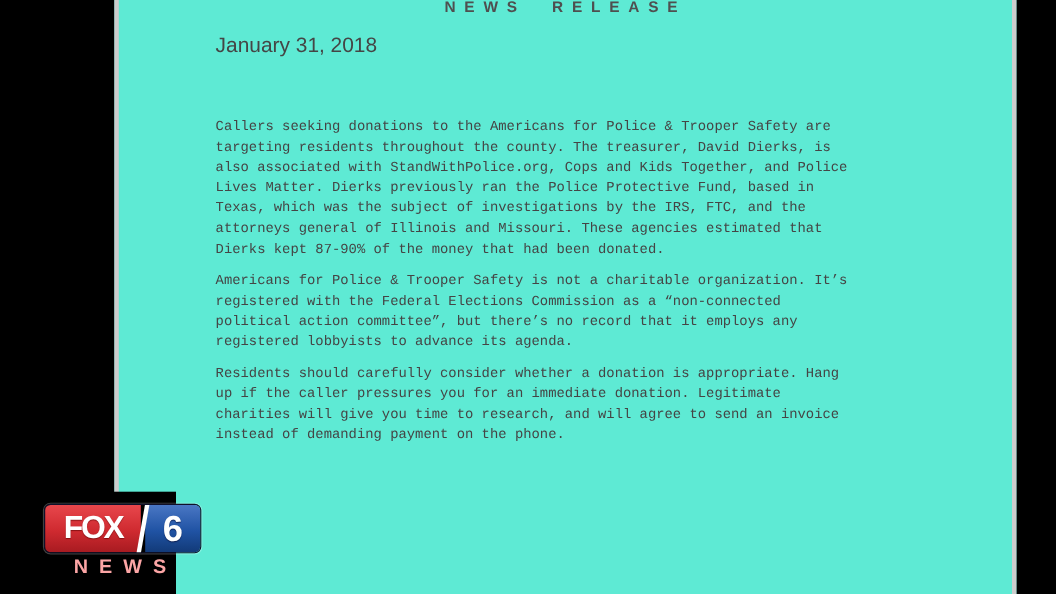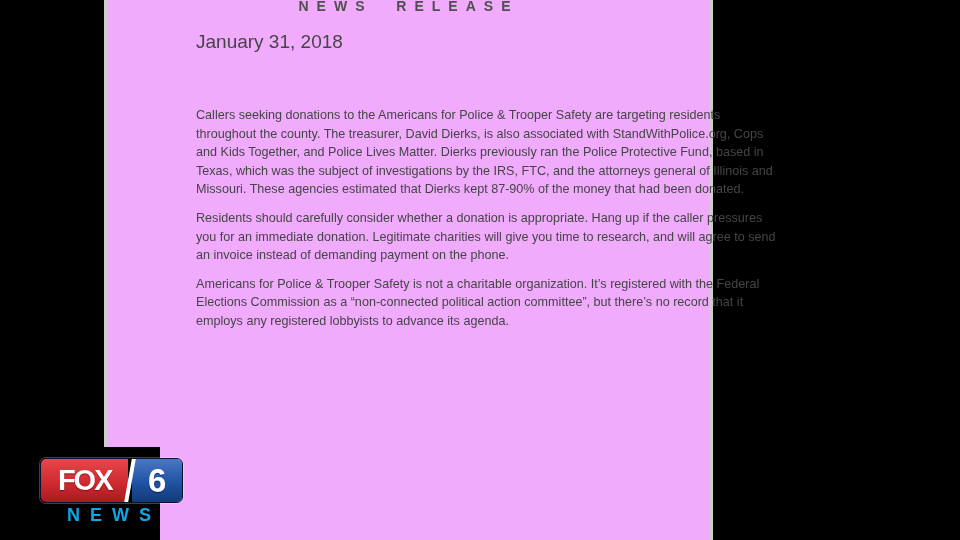--- a/index.html
+++ b/index.html
@@ -11,23 +11,23 @@
     width: 960px;
     height: 540px;
     background: #000;
   }
 
   
   .document {
     position: absolute;
     left: 104px;
     top: 0;
-    width: 609px;
+    width: 820px;
     height: 540px;
-    background: #f0abfc;
+    background: #5eead4;
     border-left: 4px solid #cdcdcd;
     border-right: 4px solid #cdcdcd;
   }
 
   .doc-header {
     position: absolute;
     top: -2px;
     left: 0;
     width: 100%;
     text-align: center;
@@ -56,21 +56,21 @@
 
   .doc-body {
     position: absolute;
     top: 106px;
     left: 88px;
     width: 580px;
     font-size: 12.6px;
     line-height: 18.6px;
     color: #454545;
   }
-  .doc-body .para { margin-bottom: 10px; }
+  .doc-body .para { margin-bottom: 10px; font-family: Liberation Mono, monospace; }
 
   
   .logo-backdrop {
     position: absolute;
     left: 0;
     top: 447px;
     width: 160px;
     height: 93px;
     background: #000;
   }
@@ -119,39 +119,39 @@
     font-size: 33px;
     text-shadow: 0 1px 1px rgba(0,0,40,0.6);
   }
 
   .news-label {
     position: absolute;
     left: 34px;
     top: 58px;
     width: 150px;
     text-align: center;
-    color: #0ea5e9;
+    color: #fca5a5;
     font-weight: bold;
     font-size: 18px;
     letter-spacing: 10px;
     text-indent: 10px; 
   }
 </style>
 </head>
 <body>
 
 <div class="frame">
 
   <div class="document">
     <div class="doc-header">NEWS RELEASE</div>
     <div class="doc-date">January 31, 2018</div>
     <div class="doc-body">
         <div class="para">Callers seeking donations to the Americans for Police &amp; Trooper Safety are targeting residents throughout the county. The treasurer, David Dierks, is also associated with StandWithPolice.org, Cops and Kids Together, and Police Lives Matter. Dierks previously ran the Police Protective Fund, based in Texas, which was the subject of investigations by the IRS, FTC, and the attorneys general of Illinois and Missouri. These agencies estimated that Dierks kept 87-90% of the money that had been donated.</div>
+        <div class="para">Americans for Police &amp; Trooper Safety is not a charitable organization. It’s registered with the Federal Elections Commission as a “non-connected political action committee”, but there’s no record that it employs any registered lobbyists to advance its agenda.</div>
         <div class="para">Residents should carefully consider whether a donation is appropriate. Hang up if the caller pressures you for an immediate donation. Legitimate charities will give you time to research, and will agree to send an invoice instead of demanding payment on the phone.</div>
-        <div class="para">Americans for Police &amp; Trooper Safety is not a charitable organization. It’s registered with the Federal Elections Commission as a “non-connected political action committee”, but there’s no record that it employs any registered lobbyists to advance its agenda.</div>
       </div>
   </div>
 
   <div class="logo-backdrop">
     <div class="fox6-box">
       <div class="fox-red">FOX</div>
       <div class="fox-divider"></div>
       <div class="fox-blue">6</div>
     </div>
     <div class="news-label">NEWS</div>

